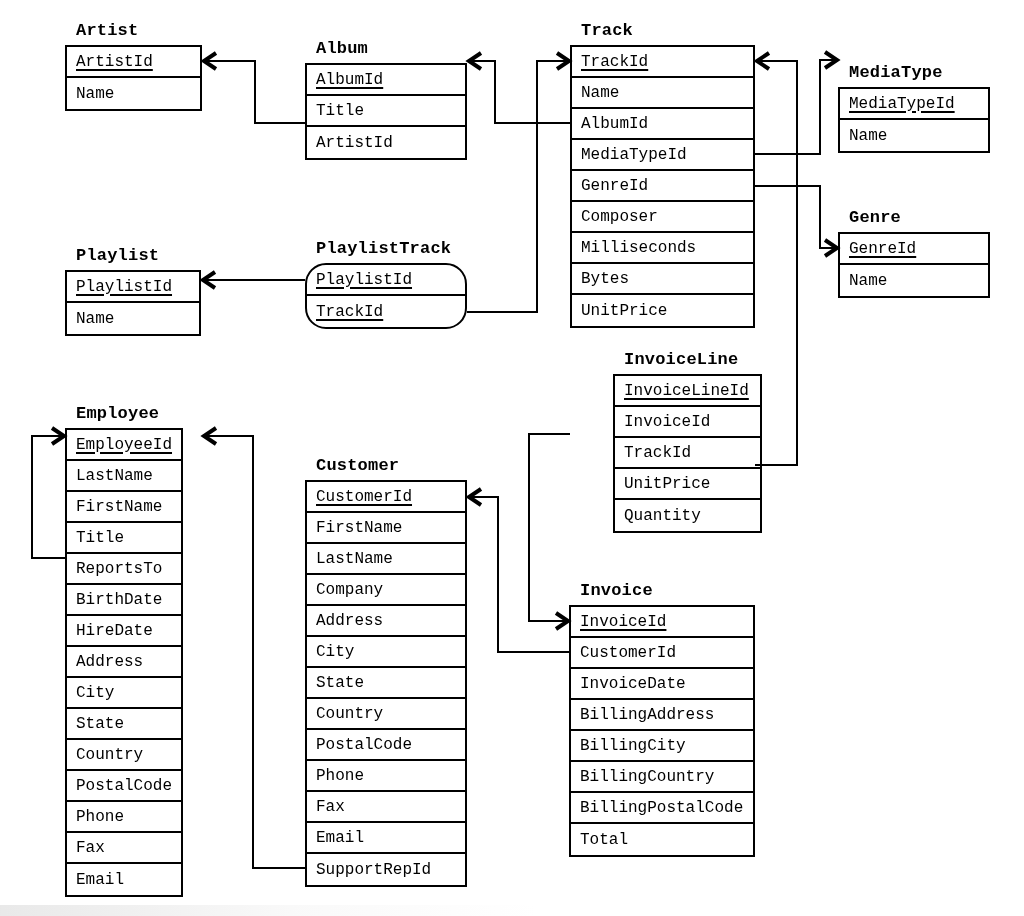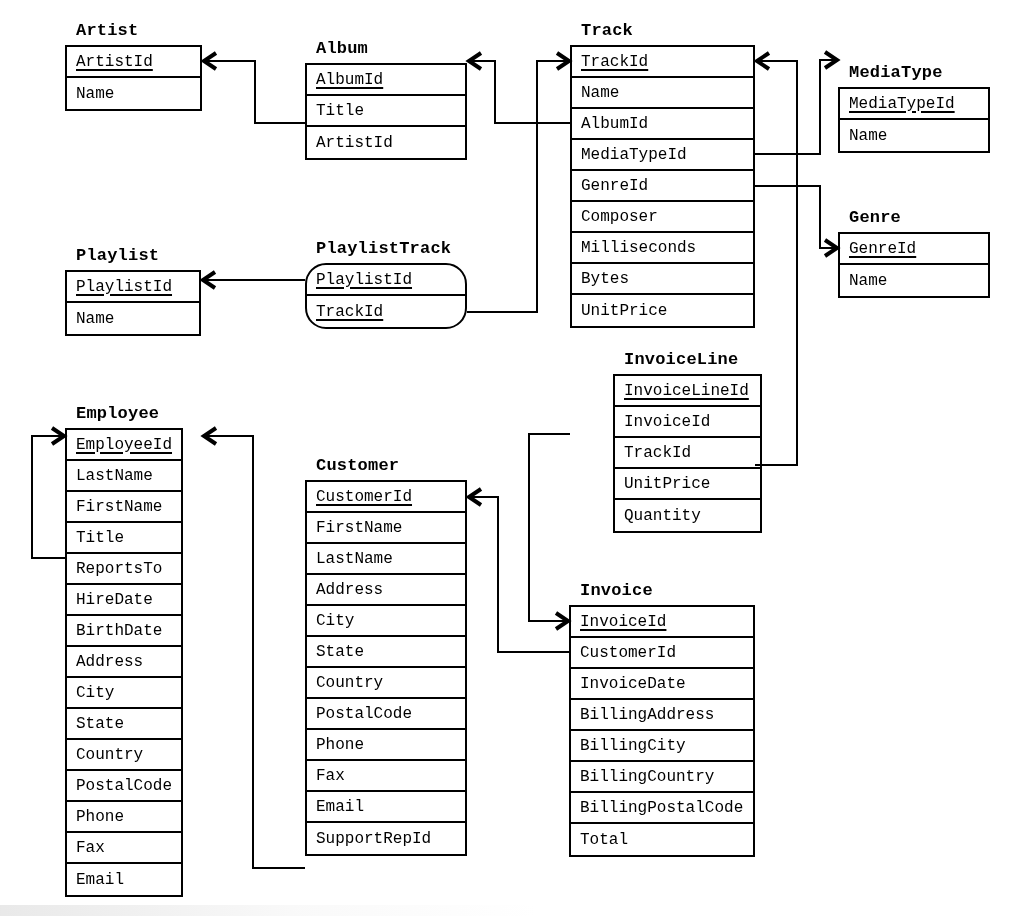--- a/index.html
+++ b/index.html
@@ -157,24 +157,24 @@
         <div class="row">
           <span>FirstName</span>
         </div>
         <div class="row">
           <span>Title</span>
         </div>
         <div class="row">
           <span>ReportsTo</span>
         </div>
         <div class="row">
+          <span>BirthDate</span>
+        </div>
+        <div class="row">
           <span>HireDate</span>
-        </div>
-        <div class="row">
-          <span>BirthDate</span>
         </div>
         <div class="row">
           <span>Address</span>
         </div>
         <div class="row">
           <span>City</span>
         </div>
         <div class="row">
           <span>State</span>
         </div>
@@ -200,20 +200,23 @@
     <div class="entity-title">Customer</div>
     <div class="rows">
         <div class="row pk">
           <span>CustomerId</span>
         </div>
         <div class="row">
           <span>FirstName</span>
         </div>
         <div class="row">
           <span>LastName</span>
+        </div>
+        <div class="row">
+          <span>Company</span>
         </div>
         <div class="row">
           <span>Address</span>
         </div>
         <div class="row">
           <span>City</span>
         </div>
         <div class="row">
           <span>State</span>
         </div>

